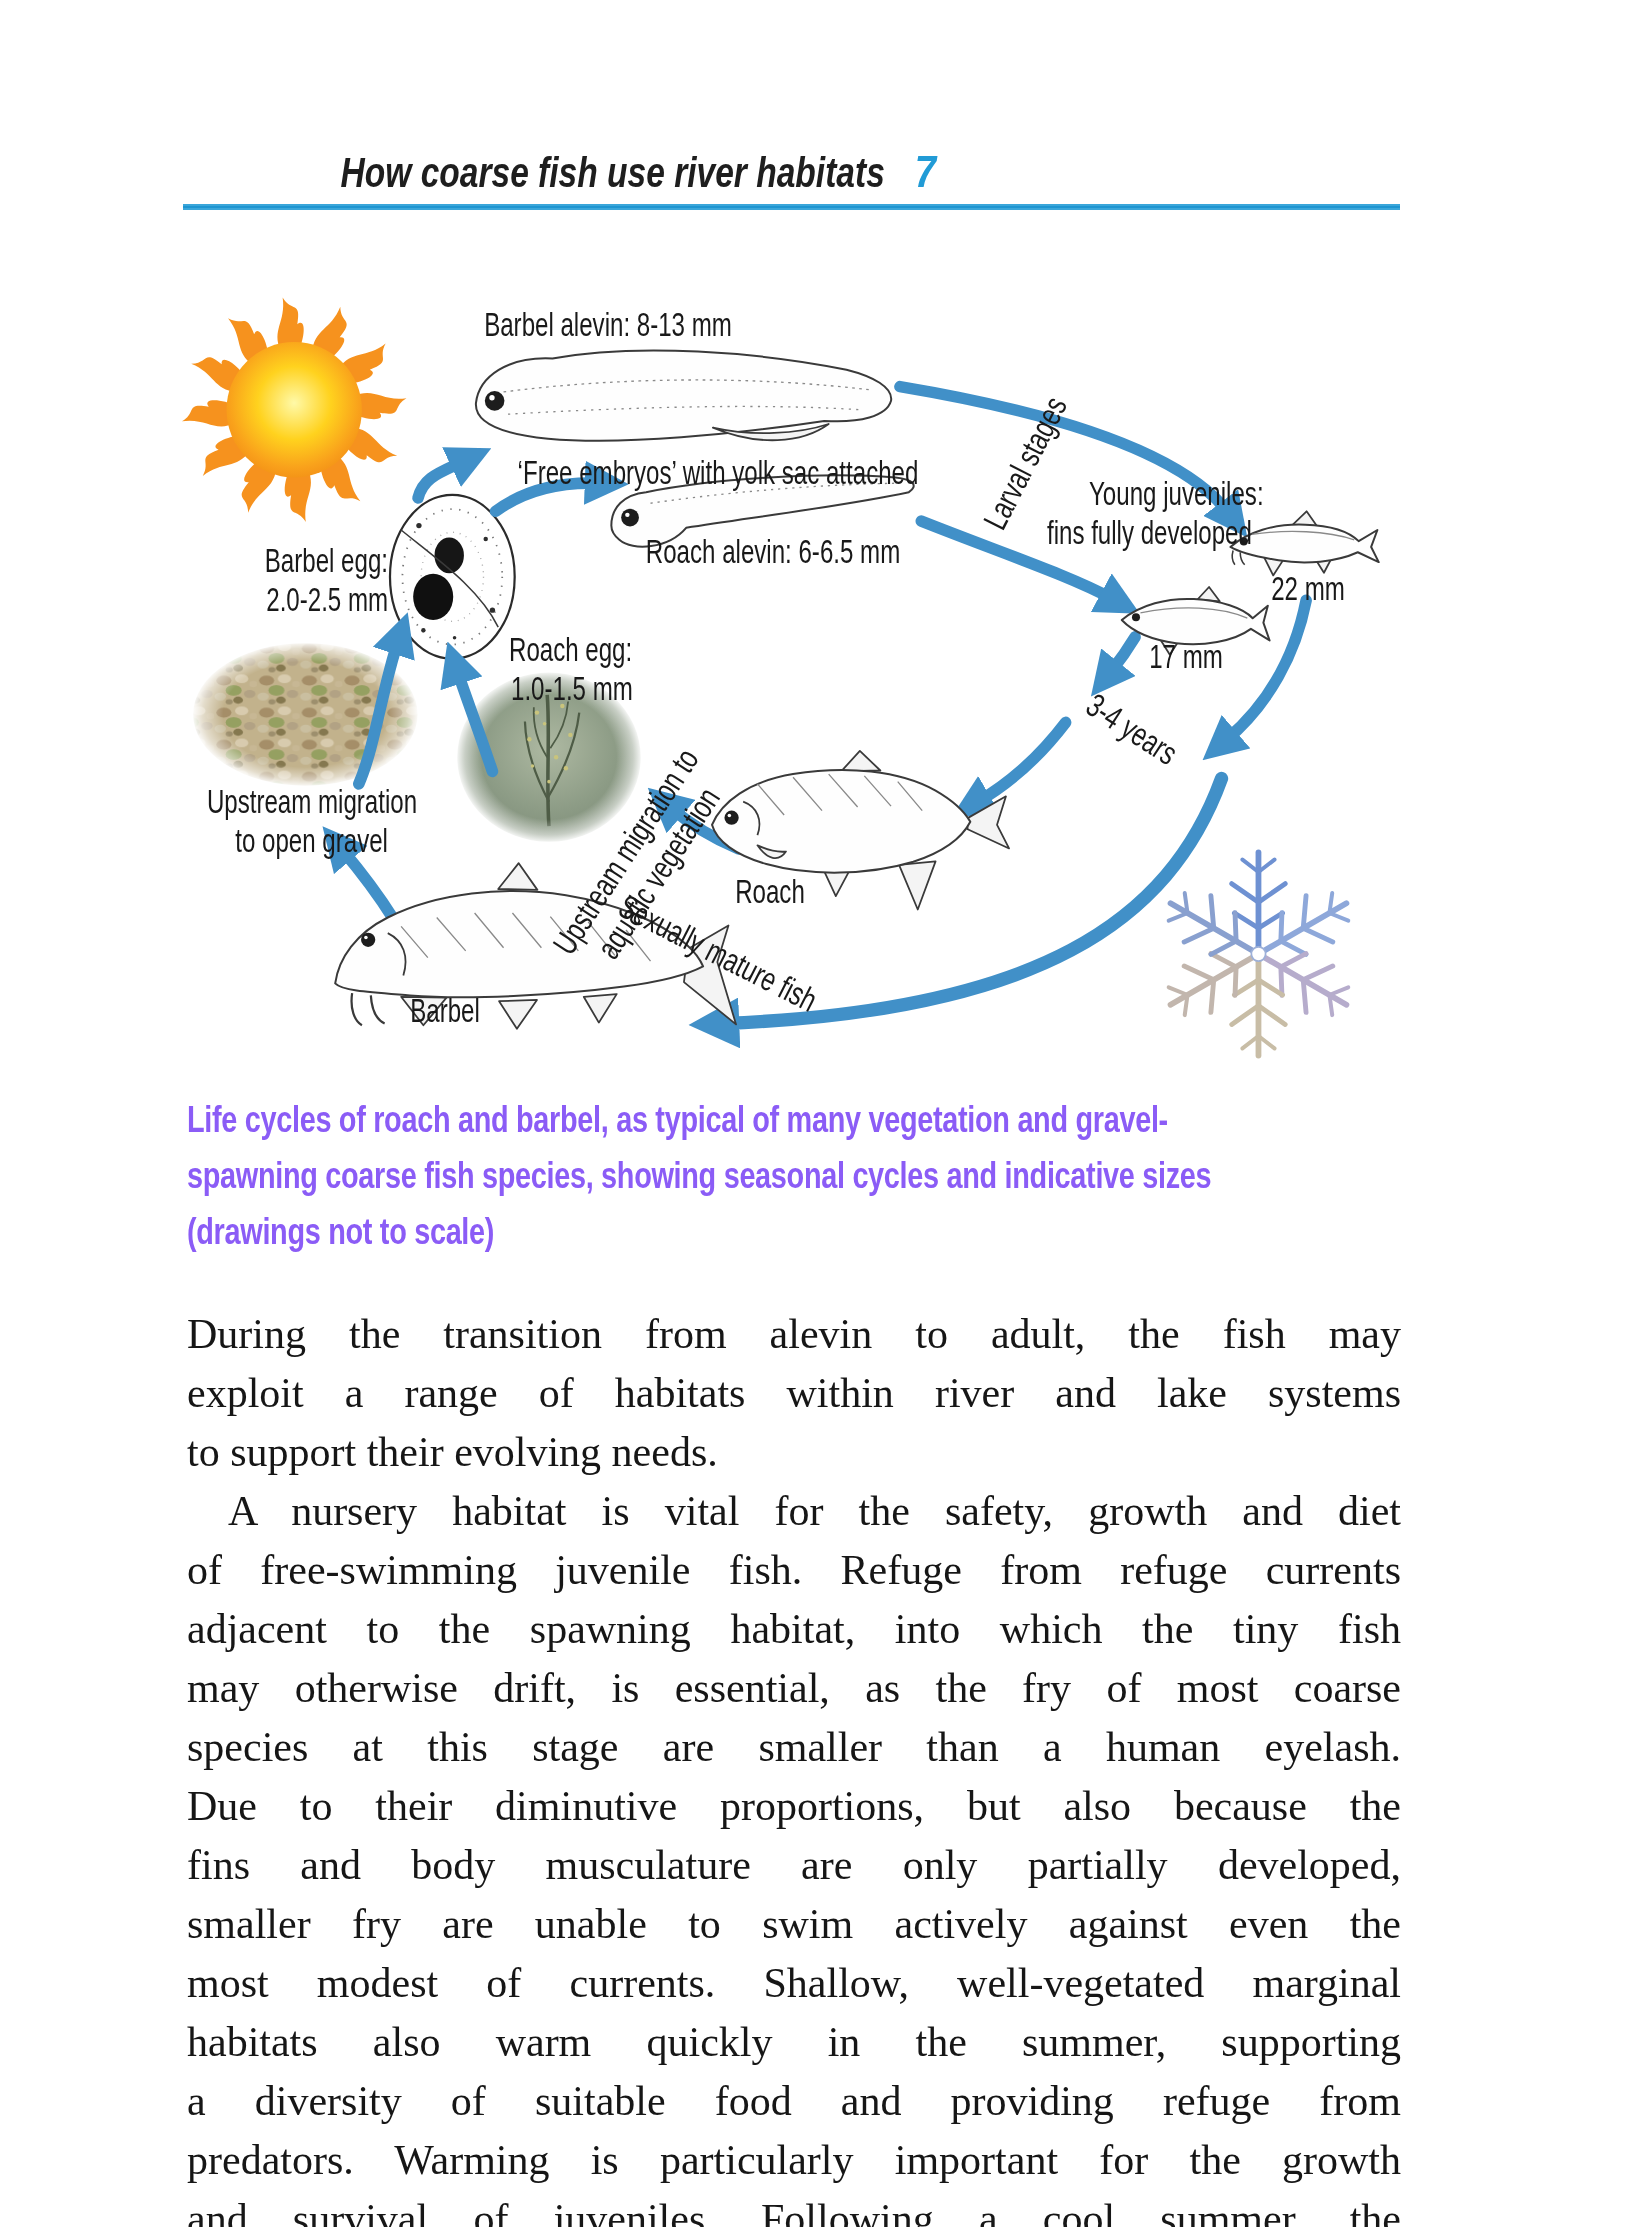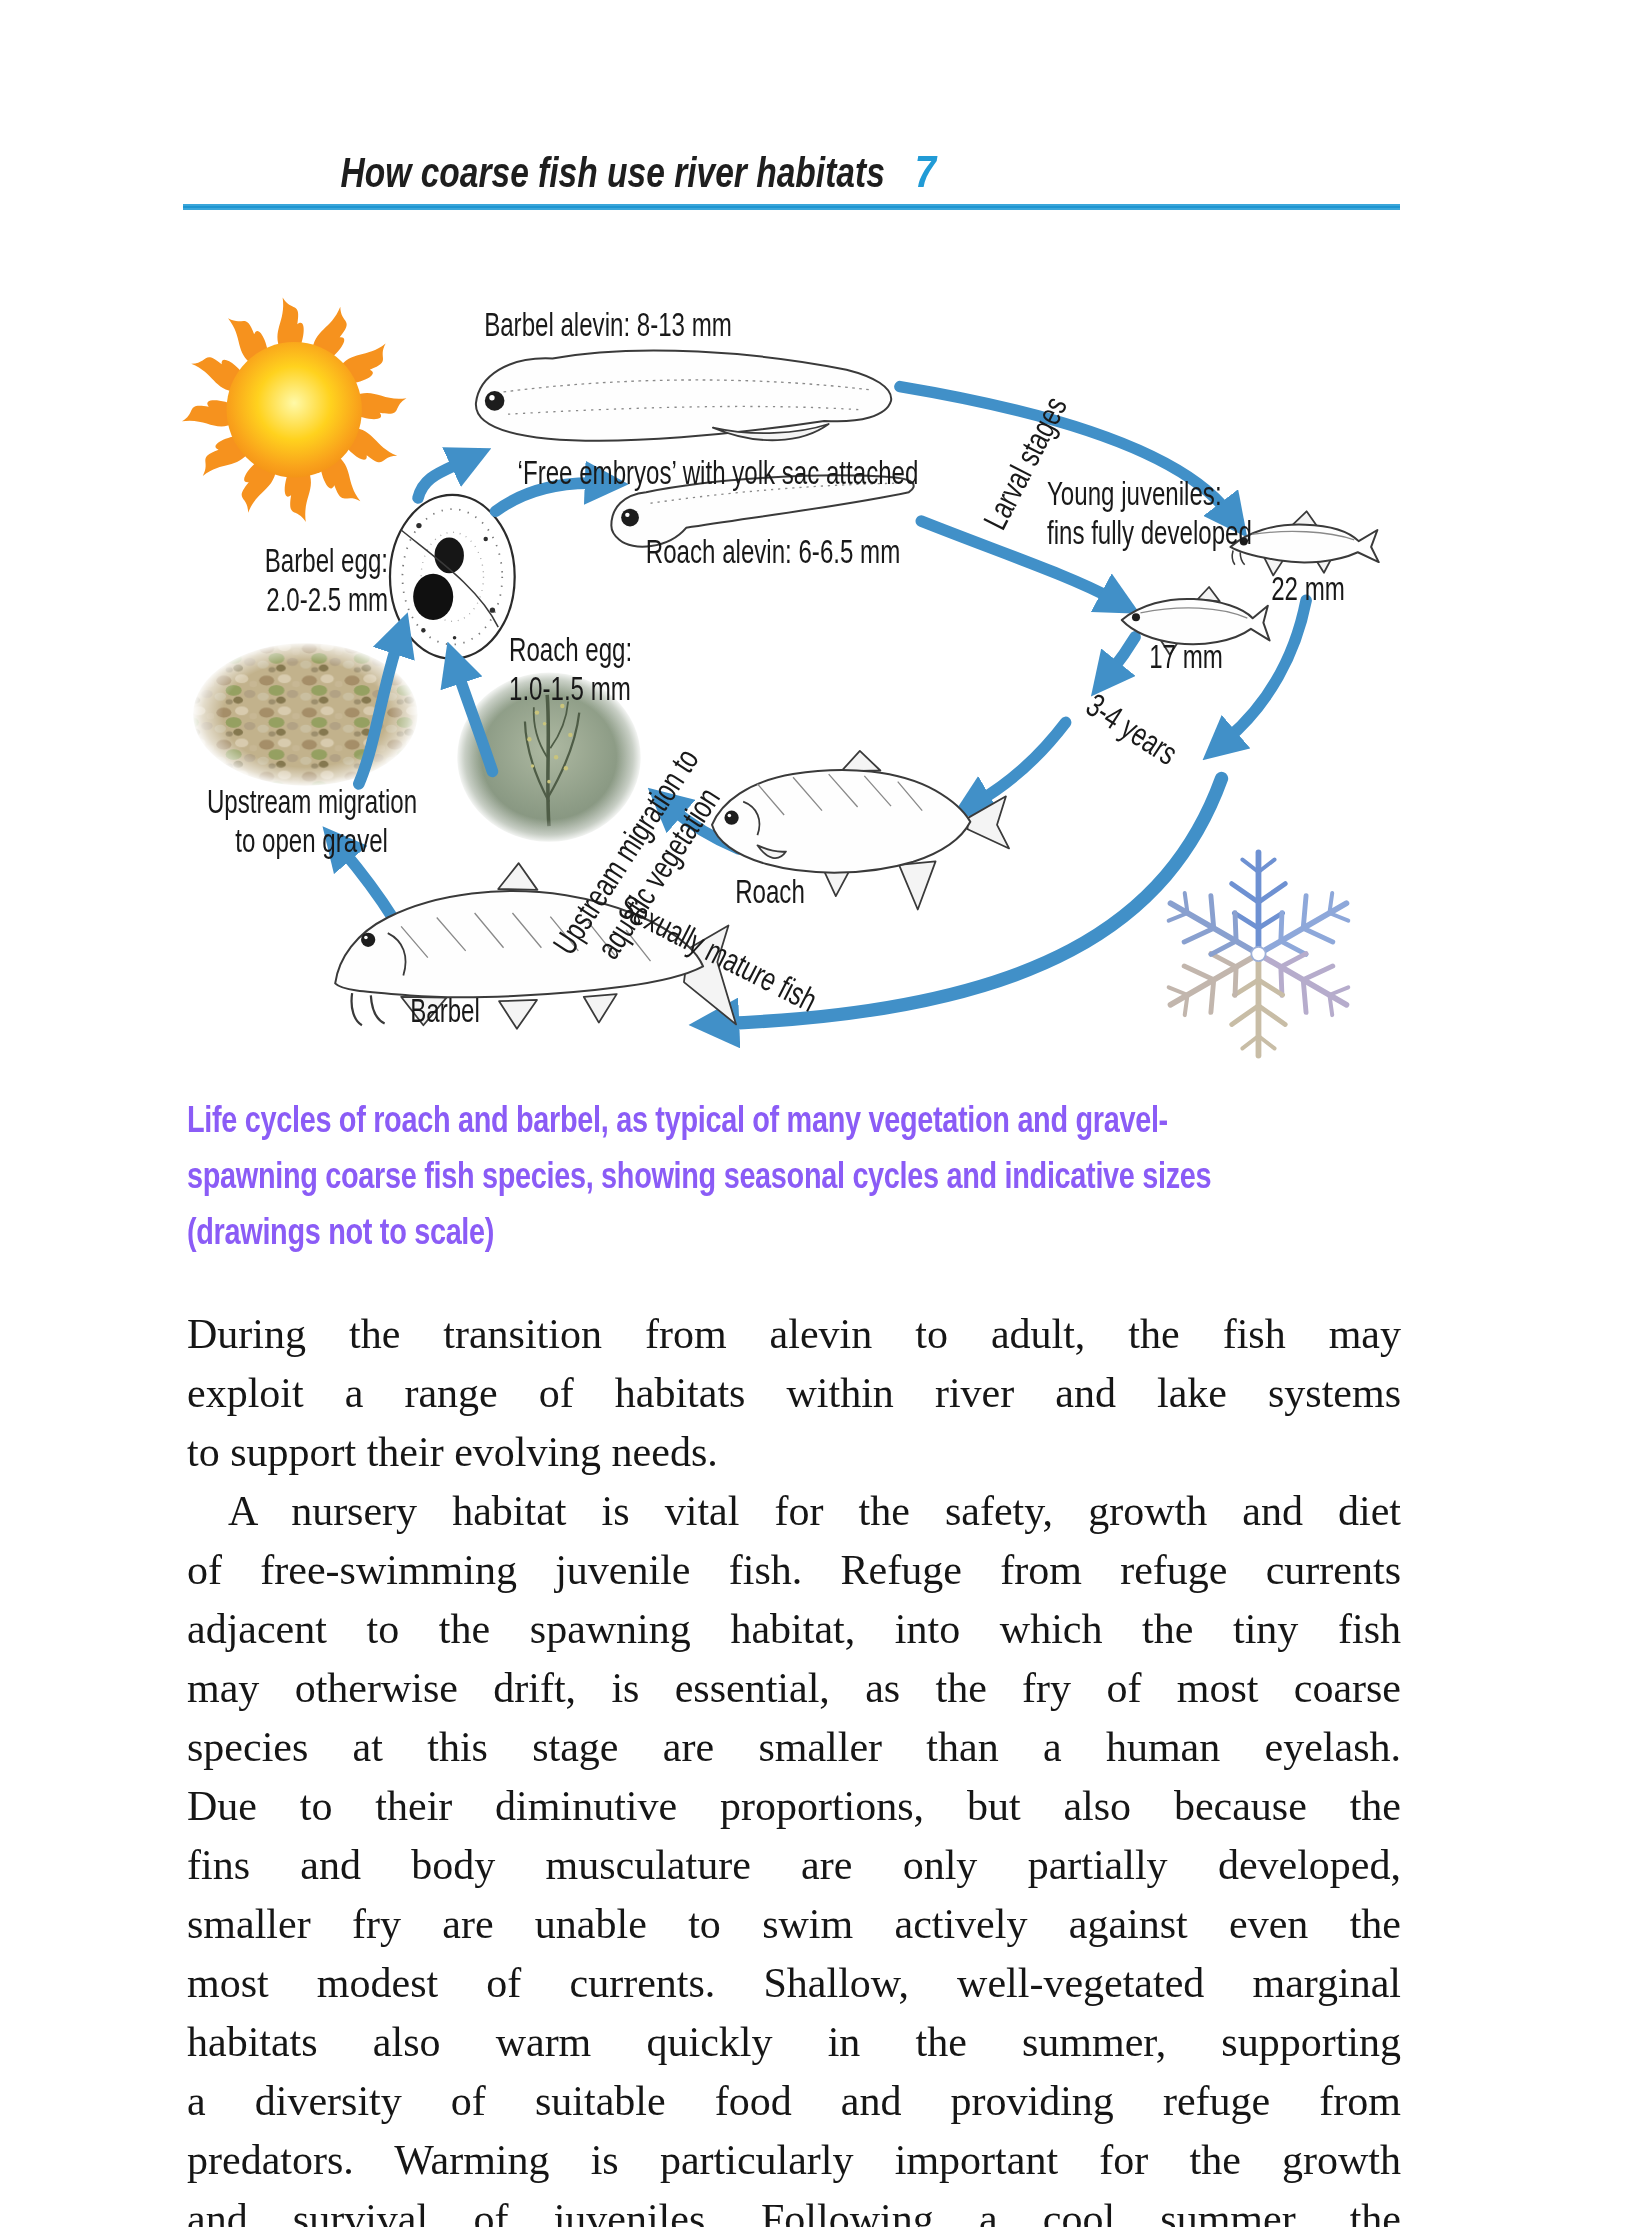--- a/index.html
+++ b/index.html
@@ -12,21 +12,21 @@
              display:inline-block;transform:scaleX(.78);transform-origin:100% 100%;white-space:nowrap;}
   .hdr-num{font:700 italic 45px/49px "Liberation Sans",sans-serif;color:#219bd6;
            display:inline-block;transform:scaleX(.85);transform-origin:100% 100%;}
   .rule{position:absolute;top:204px;left:183px;width:1217px;height:5.8px;
         background:linear-gradient(180deg,#3aa6da 0 1.8px,#1e95d1 1.8px 4px,#3aa6da 4px 5.8px);}
   
   .dsvg{position:absolute;top:0;left:0;}
   .dl{position:absolute;font:400 33px/39px "Liberation Sans",sans-serif;color:#191919;
       white-space:nowrap;text-align:center;}
   .dl .in{display:inline-block;transform:scaleX(.73);transform-origin:50% 50%;}
-  .dl.l{text-align:left;}  .dl.l .in{transform-origin:0 50%;}
+  .dl.l{text-align:right;}  .dl.l .in{transform-origin:0 50%;}
   .dl.r{text-align:right;} .dl.r .in{transform-origin:100% 50%;}
   .arrow{fill:none;stroke:#4190c8;stroke-width:26px;stroke-linecap:round;}
   .fish{fill:#fefefe;stroke:#3a3a3a;stroke-width:4.5px;stroke-linejoin:round;}
   .fin{fill:#f4f4f4;stroke:#3a3a3a;stroke-width:4px;stroke-linejoin:round;}
   .hatch{stroke:#8a8a8a;stroke-width:3px;fill:none;}
   
   .caption{position:absolute;left:187px;top:1092px;width:1230px;
            font:700 37px/56px "Liberation Sans",sans-serif;color:#8b5cf6;}
   .cap-line{white-space:nowrap;}
   .cap-line .in{display:inline-block;transform:scaleX(.78);transform-origin:0 50%;letter-spacing:-0.4px;}

